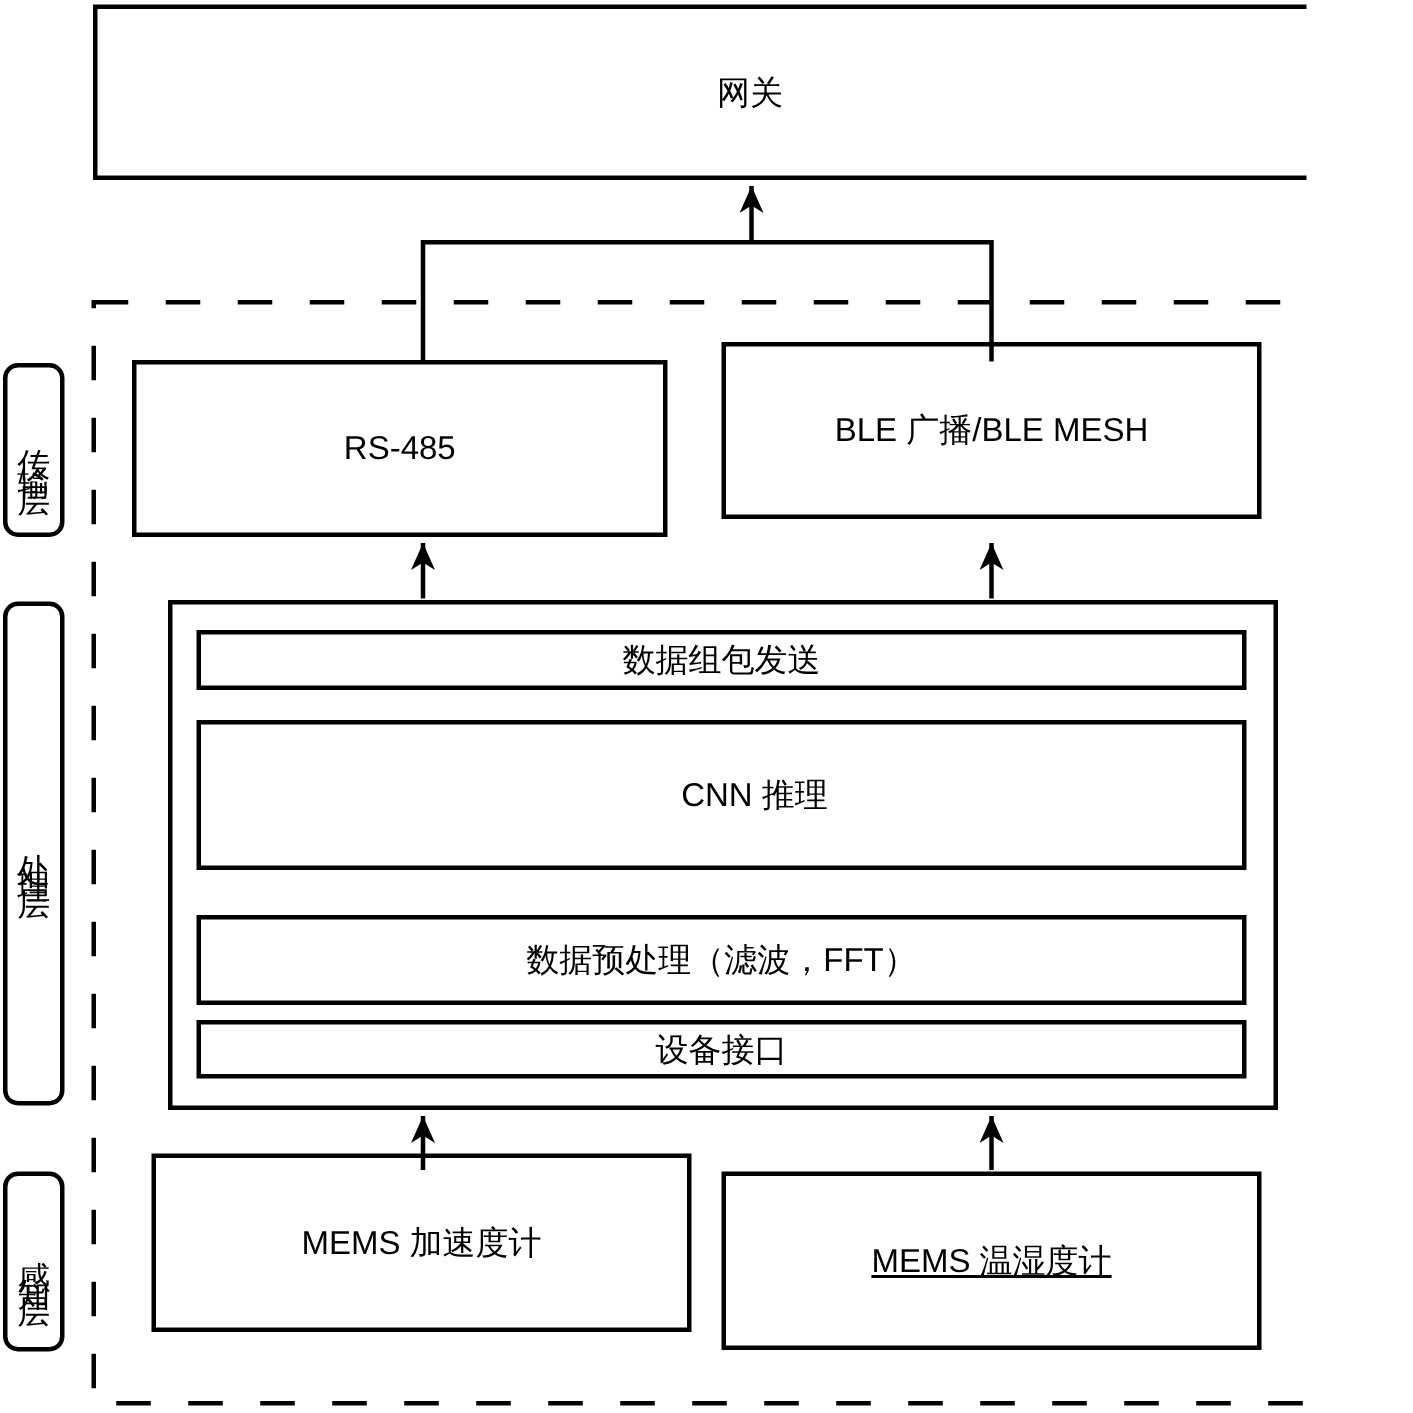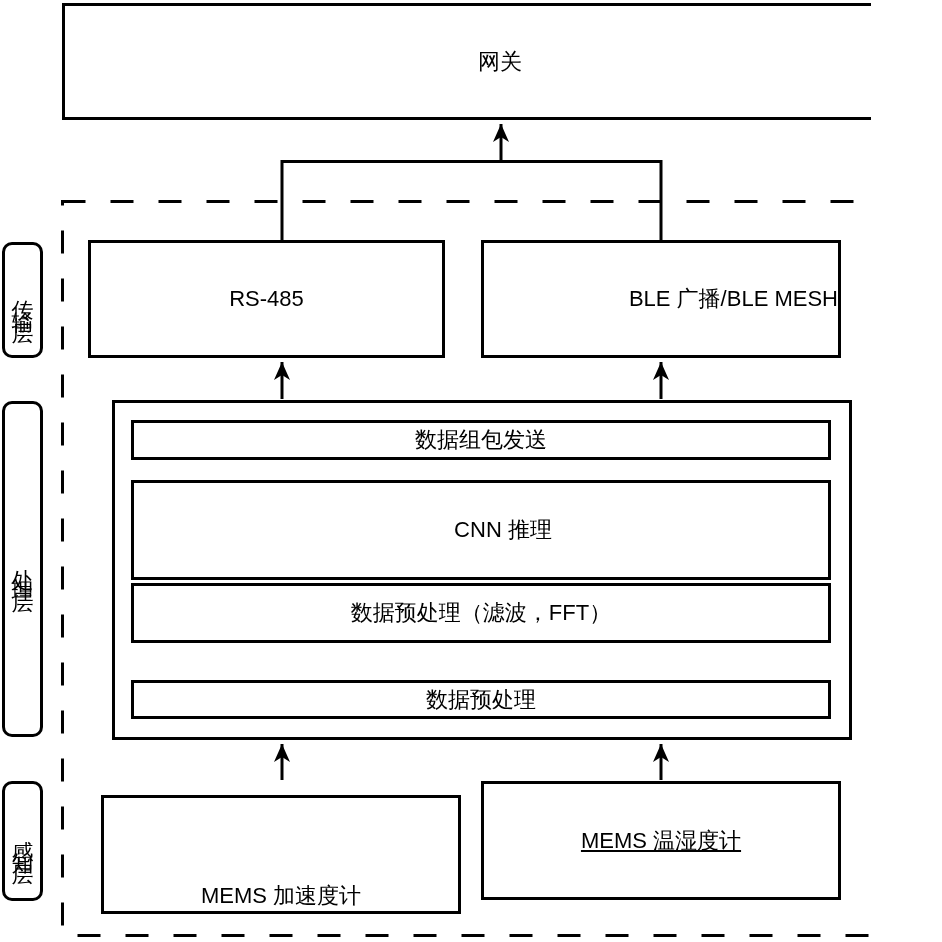--- a/index.html
+++ b/index.html
@@ -64,44 +64,44 @@
 <div id="stage">
 
   <div class="box" style="left:62px; top:3px; width:876px; height:117px;">
     <span>网关</span>
   </div>
 
   <div class="box" style="left:88px; top:240px; width:357px; height:118px;">
     <span>RS-485</span>
   </div>
 
-  <div class="box" style="left:481px; top:240px; width:360px; height:118px;justify-content:flex-end;">
+  <div class="box" style="left:481px; top:228px; width:360px; height:118px;">
     <span>BLE 广播/BLE MESH</span>
   </div>
 
   <div class="box" style="left:102px; top:400px; width:740px; height:340px; justify-content:flex-start; align-items:flex-start;margin-left:10px;">
 
     <div class="box" style="left:16px; top:17px; width:700px; height:40px;">
       <span>数据组包发送</span>
     </div>
 
     <div class="box" style="left:16px; top:77px; width:700px; height:100px;padding-left:44px;">
       <span>CNN 推理</span>
     </div>
 
-    <div class="box" style="left:16px; top:180px; width:700px; height:60px;">
+    <div class="box" style="left:16px; top:207px; width:700px; height:60px;">
       <span>数据预处理（滤波，FFT）</span>
     </div>
 
     <div class="box" style="left:16px; top:277px; width:700px; height:39px;">
-      <span>数据预处理</span>
+      <span>设备接口</span>
     </div>
   </div>
 
-  <div class="box" style="left:101px; top:795px; width:360px; height:119px;align-items:flex-end;">
+  <div class="box" style="left:101px; top:769px; width:360px; height:119px;">
     <span>MEMS 加速度计</span>
   </div>
 
   <div class="box" style="left:481px; top:781px; width:360px; height:119px;text-decoration:underline;">
     <span>MEMS 温湿度计</span>
   </div>
 
   <div class="vlabel side-pill" style="top:242px; height:116px;">
     <span>传输层</span>
   </div>

